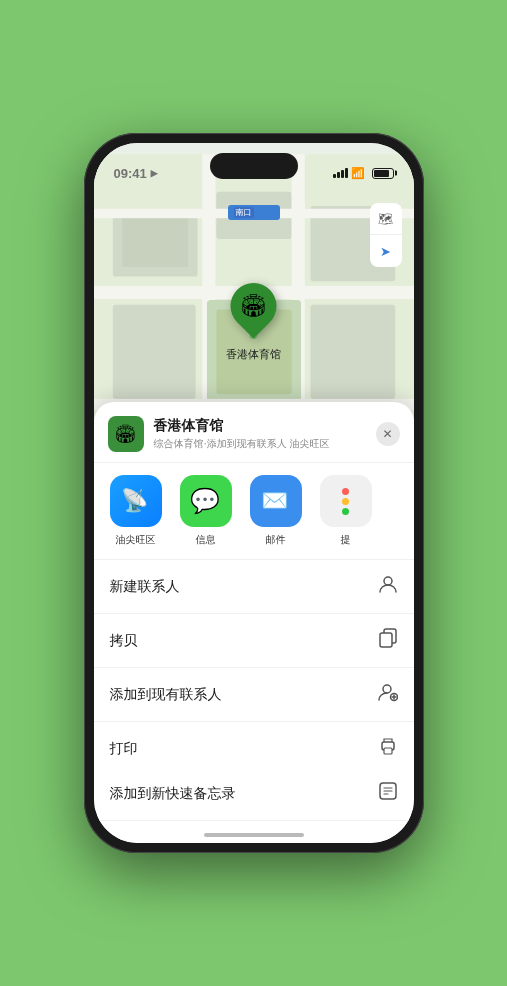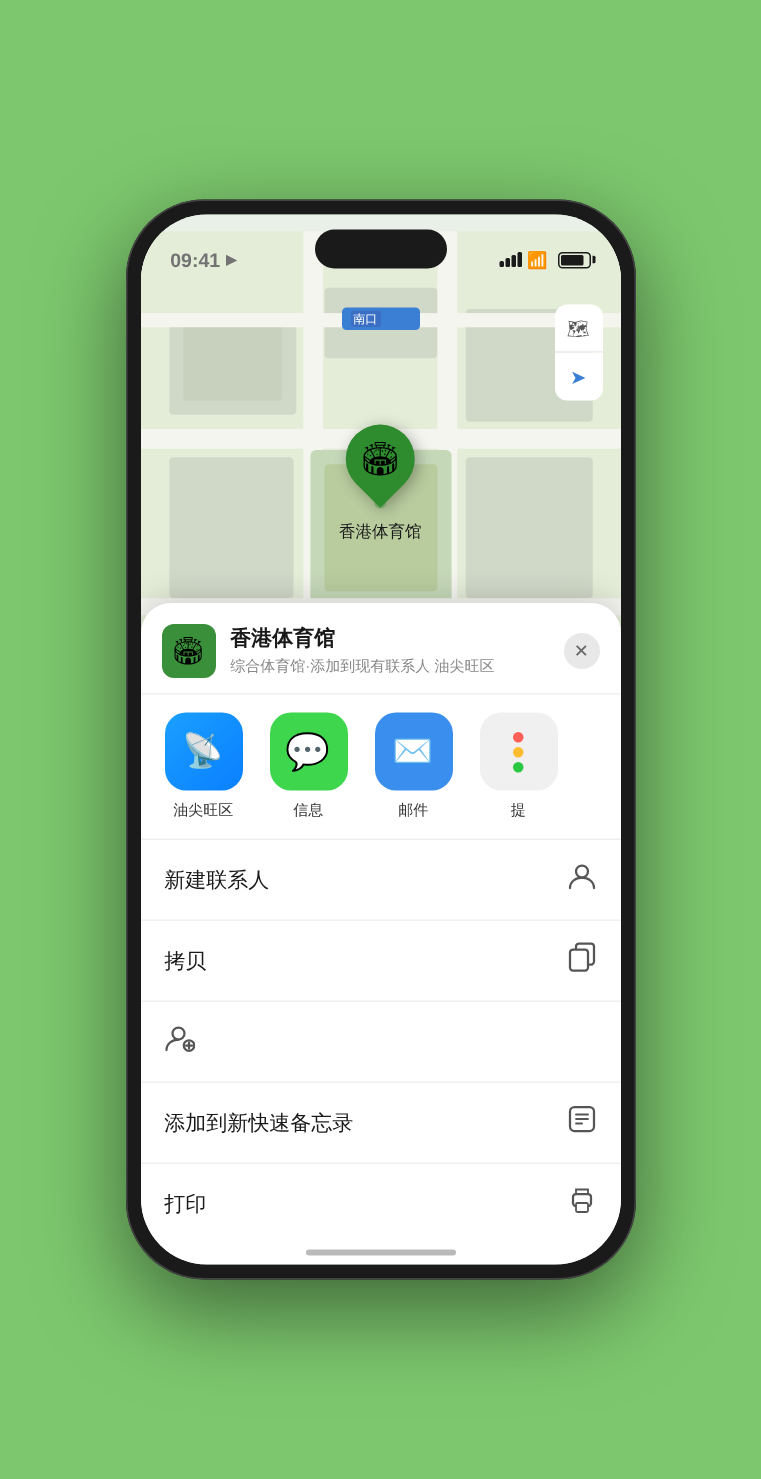--- a/index.html
+++ b/index.html
@@ -516,53 +516,54 @@
         <span class="action-label">拷贝</span>
         <span class="action-icon">
           <svg width="20" height="20" viewBox="0 0 20 20" fill="none">
             <rect x="6" y="1" width="12" height="14" rx="2" stroke="#555" stroke-width="1.5" fill="none"></rect>
             <rect x="2" y="5" width="12" height="14" rx="2" stroke="#555" stroke-width="1.5" fill="white"></rect>
           </svg>
         </span>
       </div>
 
       <div class="action-row">
+        <span class="action-label">添加到现有联系人</span>
         <span class="action-icon">
           <svg width="20" height="20" viewBox="0 0 20 20" fill="none">
             <circle cx="9" cy="7" r="4" stroke="#555" stroke-width="1.5" fill="none"></circle>
             <path d="M1 18c0-4 3.6-7 8-7" stroke="#555" stroke-width="1.5" fill="none" stroke-linecap="round"></path>
             <circle cx="16" cy="15" r="3.5" fill="white" stroke="#555" stroke-width="1.5"></circle>
             <line x1="16" y1="13" x2="16" y2="17" stroke="#555" stroke-width="1.5" stroke-linecap="round"></line>
             <line x1="14" y1="15" x2="18" y2="15" stroke="#555" stroke-width="1.5" stroke-linecap="round"></line>
+          </svg>
+        </span>
+      </div>
+
+      <div class="action-row" style="border-bottom:none; padding-bottom:6px;">
+        <span class="action-label">打印</span>
+        <span class="action-icon">
+          <svg width="20" height="20" viewBox="0 0 20 20" fill="none">
+            <rect x="4" y="6" width="12" height="8" rx="2" stroke="#555" stroke-width="1.5" fill="none"></rect>
+            <rect x="6" y="12" width="8" height="6" rx="1" stroke="#555" stroke-width="1.2" fill="white"></rect>
+            <path d="M6 6V3h8v3" stroke="#555" stroke-width="1.2" fill="none"></path>
           </svg>
         </span>
       </div>
 
       <div class="action-row">
         <span class="action-label">添加到新快速备忘录</span>
         <span class="action-icon">
           <svg width="20" height="20" viewBox="0 0 20 20" fill="none">
             <rect x="2" y="2" width="16" height="16" rx="3" stroke="#555" stroke-width="1.5" fill="none"></rect>
             <line x1="6" y1="7" x2="14" y2="7" stroke="#555" stroke-width="1.2" stroke-linecap="round"></line>
             <line x1="6" y1="10" x2="14" y2="10" stroke="#555" stroke-width="1.2" stroke-linecap="round"></line>
             <line x1="6" y1="13" x2="10" y2="13" stroke="#555" stroke-width="1.2" stroke-linecap="round"></line>
           </svg>
         </span>
       </div>
 
-      <div class="action-row" style="border-bottom:none; padding-bottom:6px;">
-        <span class="action-label">打印</span>
-        <span class="action-icon">
-          <svg width="20" height="20" viewBox="0 0 20 20" fill="none">
-            <rect x="4" y="6" width="12" height="8" rx="2" stroke="#555" stroke-width="1.5" fill="none"></rect>
-            <rect x="6" y="12" width="8" height="6" rx="1" stroke="#555" stroke-width="1.2" fill="white"></rect>
-            <path d="M6 6V3h8v3" stroke="#555" stroke-width="1.2" fill="none"></path>
-          </svg>
-        </span>
-      </div>
-
       <div style="height:22px; display:flex; align-items:center; justify-content:center;">
         <div class="home-indicator"></div>
       </div>
 
     </div>
   </div>
 </div>
 
 </body></html>

